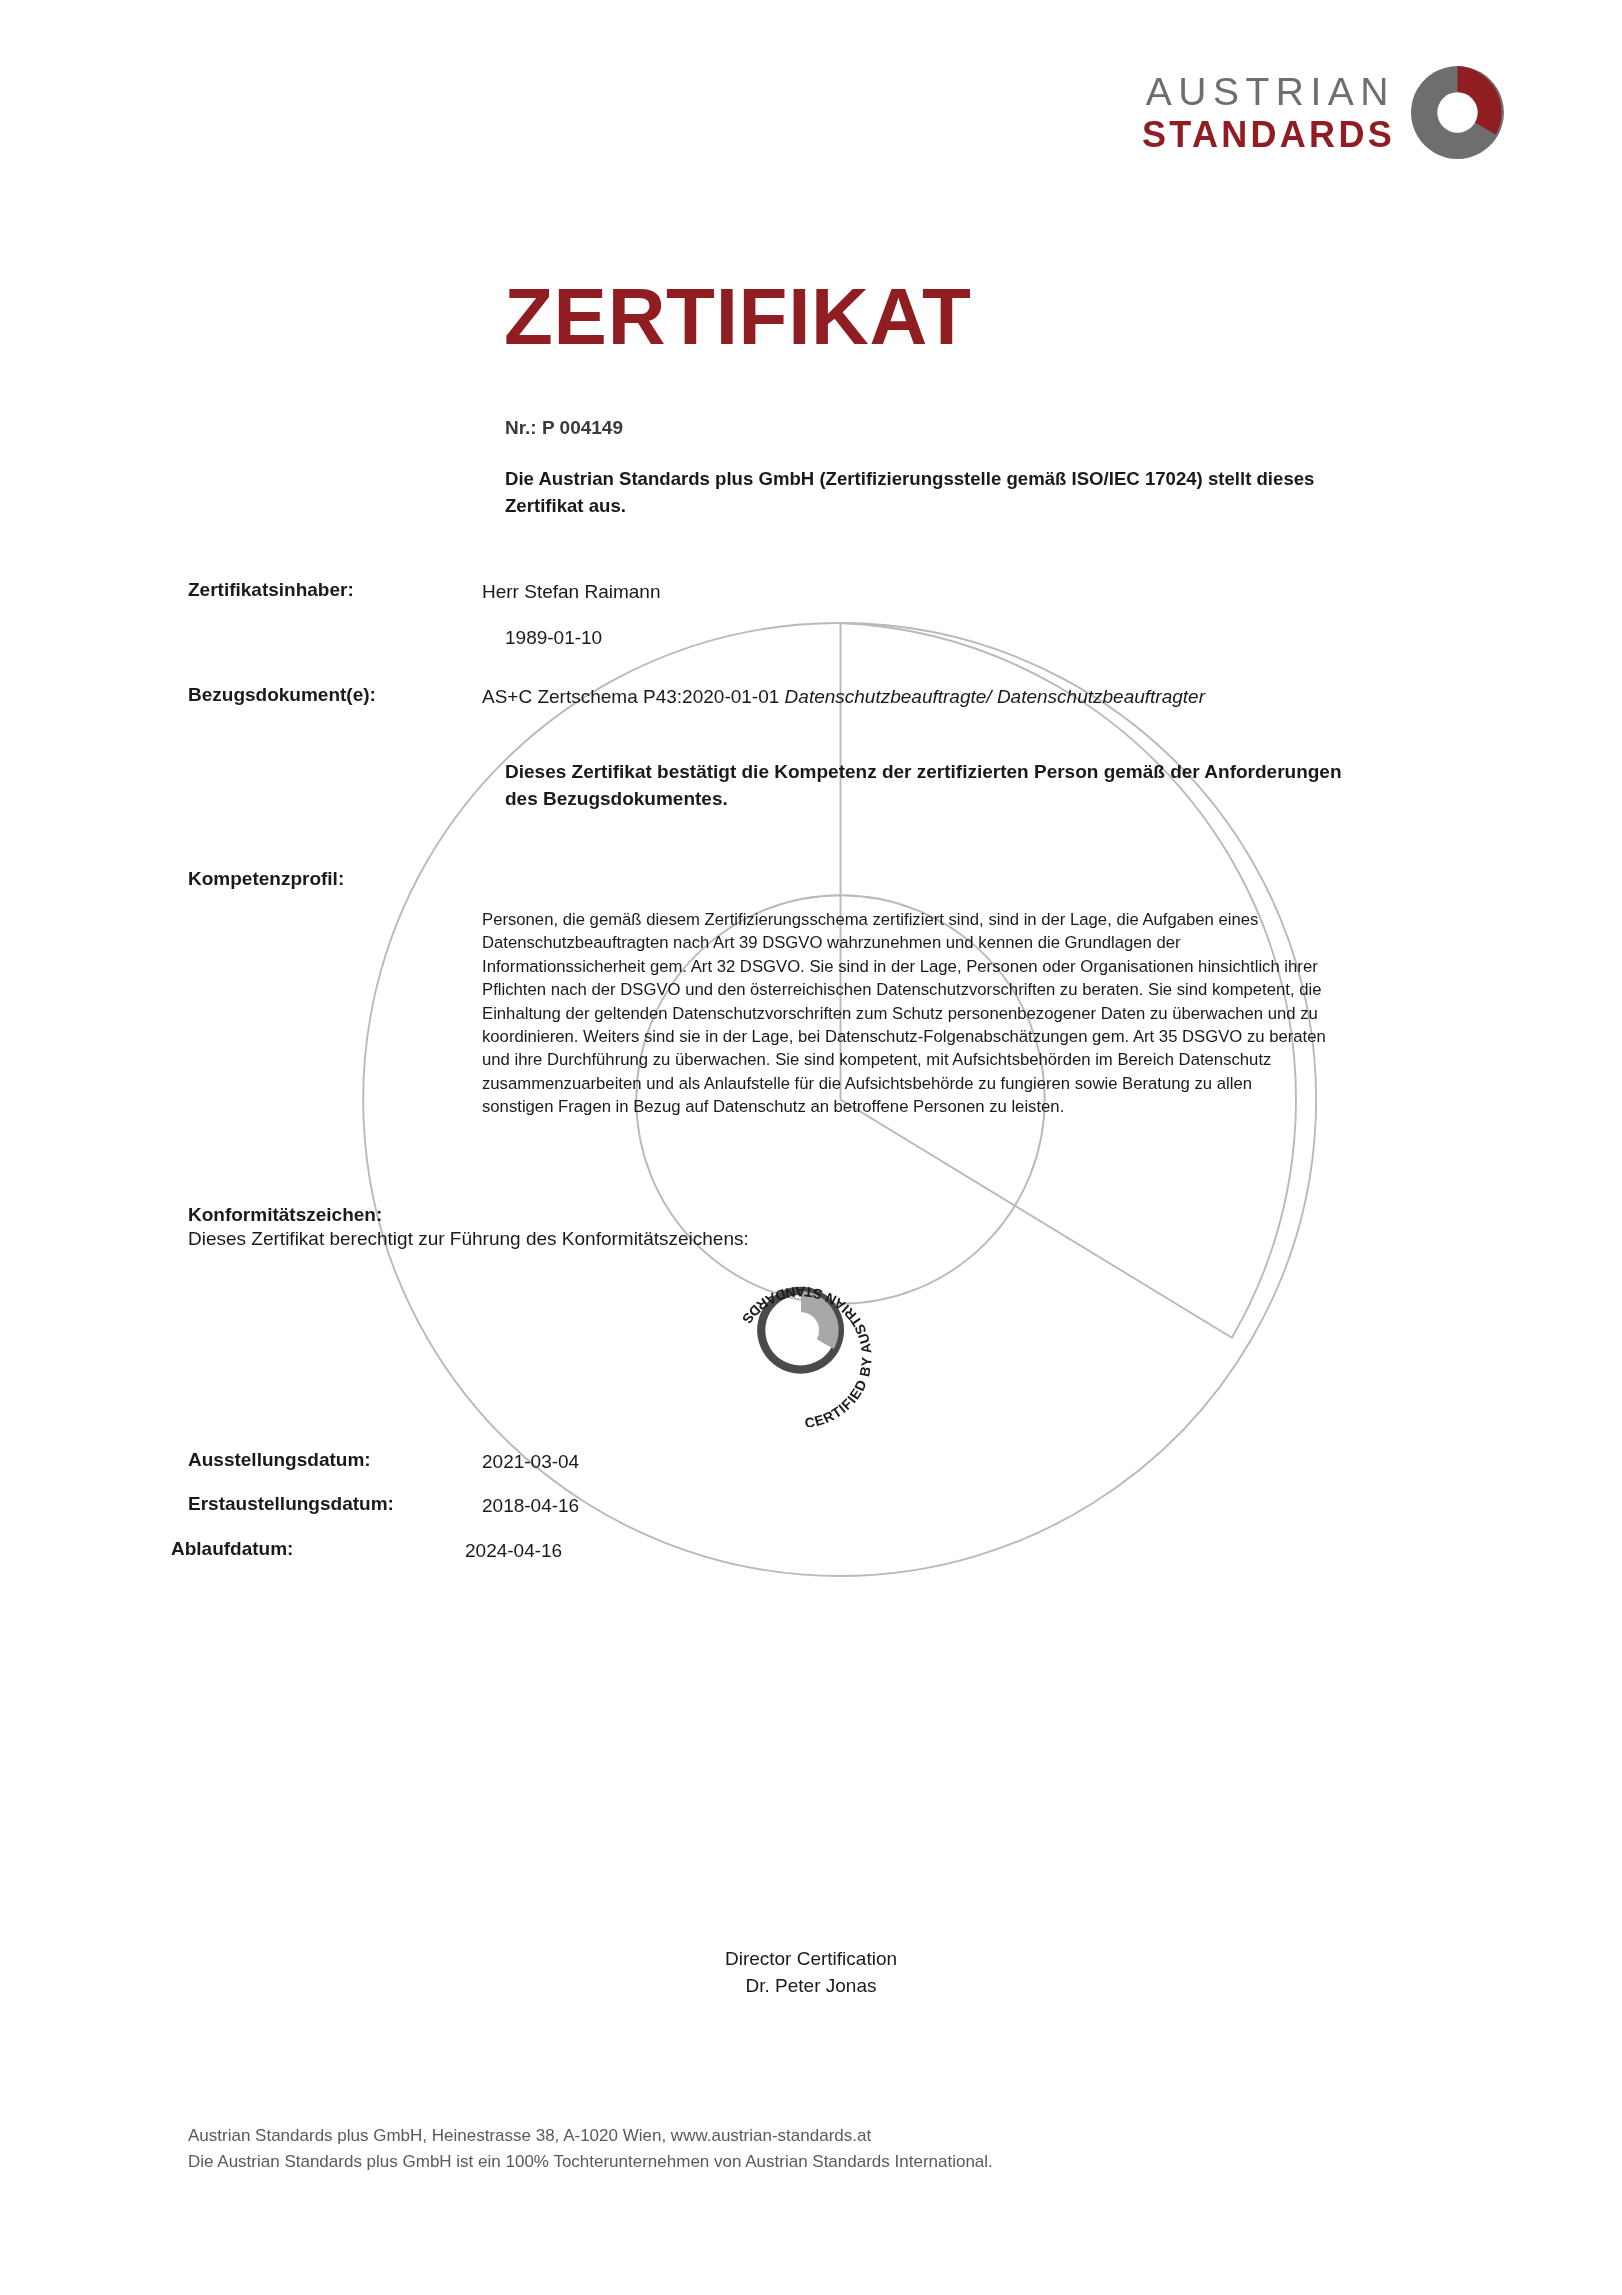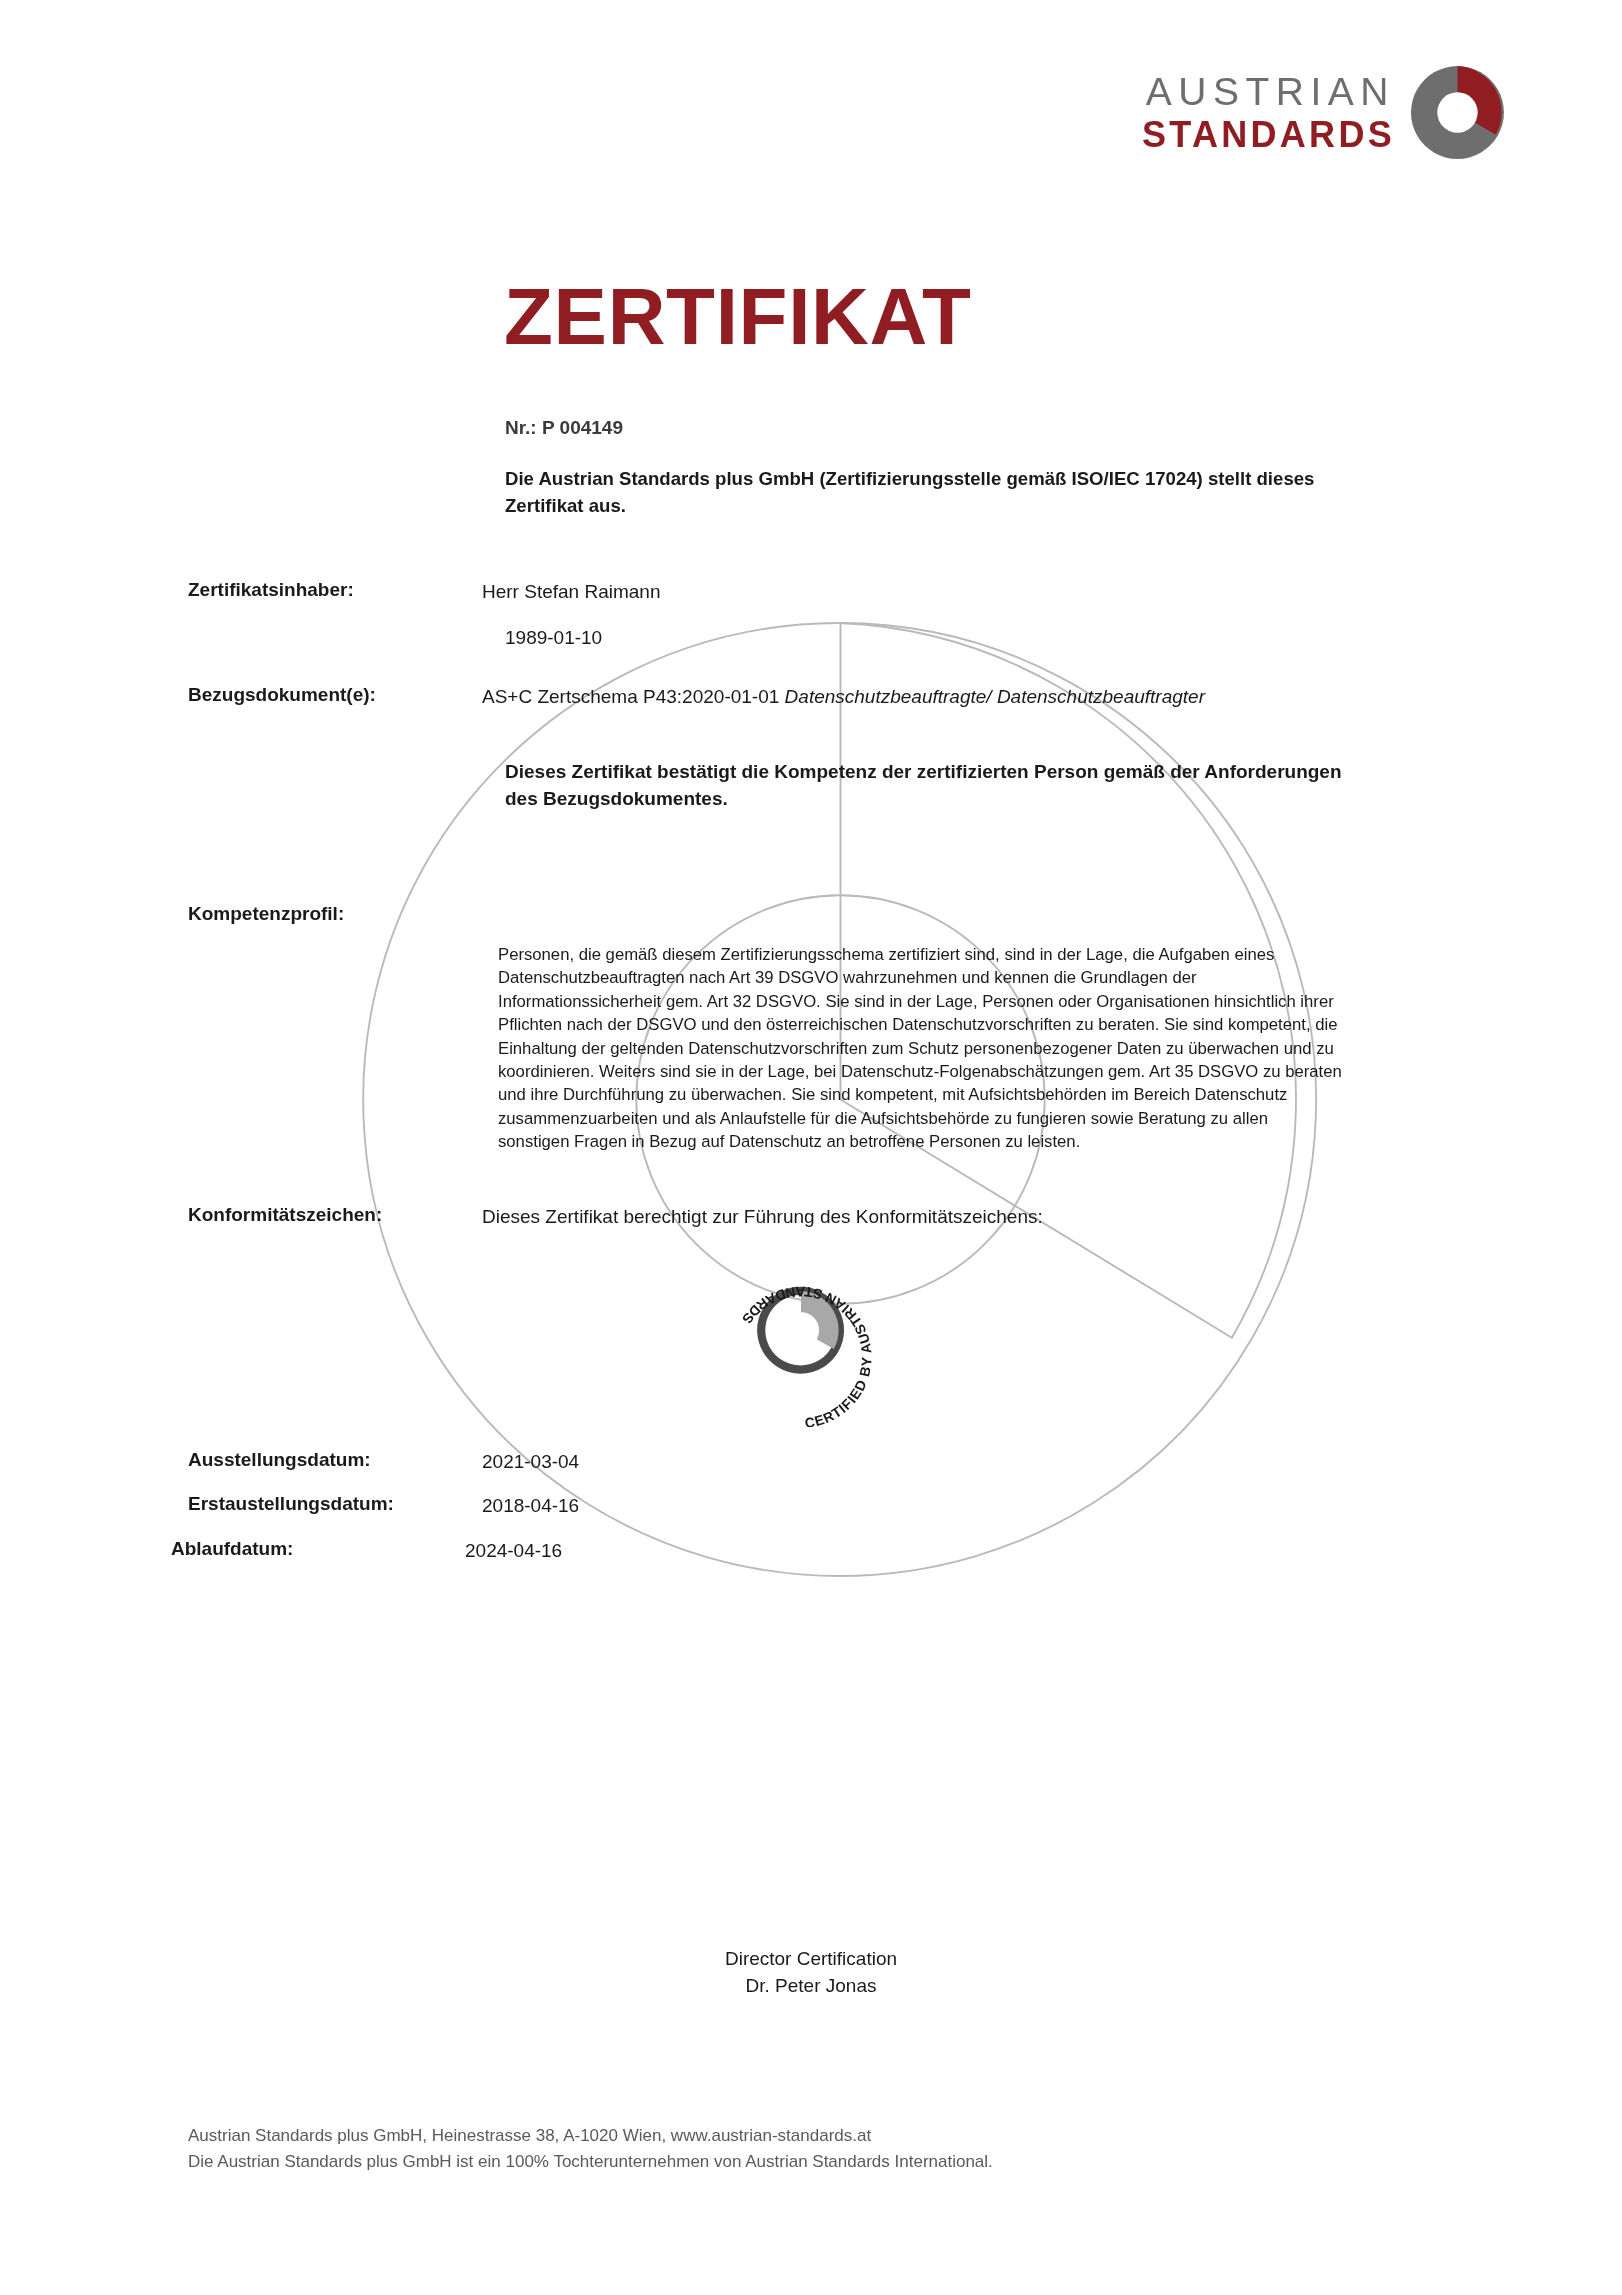--- a/index.html
+++ b/index.html
@@ -113,30 +113,30 @@
     font-size: 19px;
     line-height: 1.42;
     color: #1a1a1a;
   }
   .value .it { font-style: italic; }
 
   .r-holder   { top: 579px;  left: 188px; }
   .r-birth    { top: 625px;  left: 505px; }
   .r-ref      { top: 684px; left: 188px; }
   .r-refnote  { top: 759px; left: 505px; width: 850px; }
-  .r-profile  { top: 903px; left: 188px; gap: 16px; }
+  .r-profile  { top: 868px; left: 188px; }
 
   .profile-text {
     width: 844px;
     font-size: 16.7px;
     line-height: 1.40;
     margin-top: 40px;
   }
 
-  .r-conf     { top: 1204px; left: 188px; }
+  .r-conf     { top: 1204px; left: 188px; flex-direction: column; }
 
   
   .conf-mark {
     position: absolute;
     top: 1263px;
     left: 693px;
     width: 216px;
     height: 164px;
     z-index: 3;
   }

